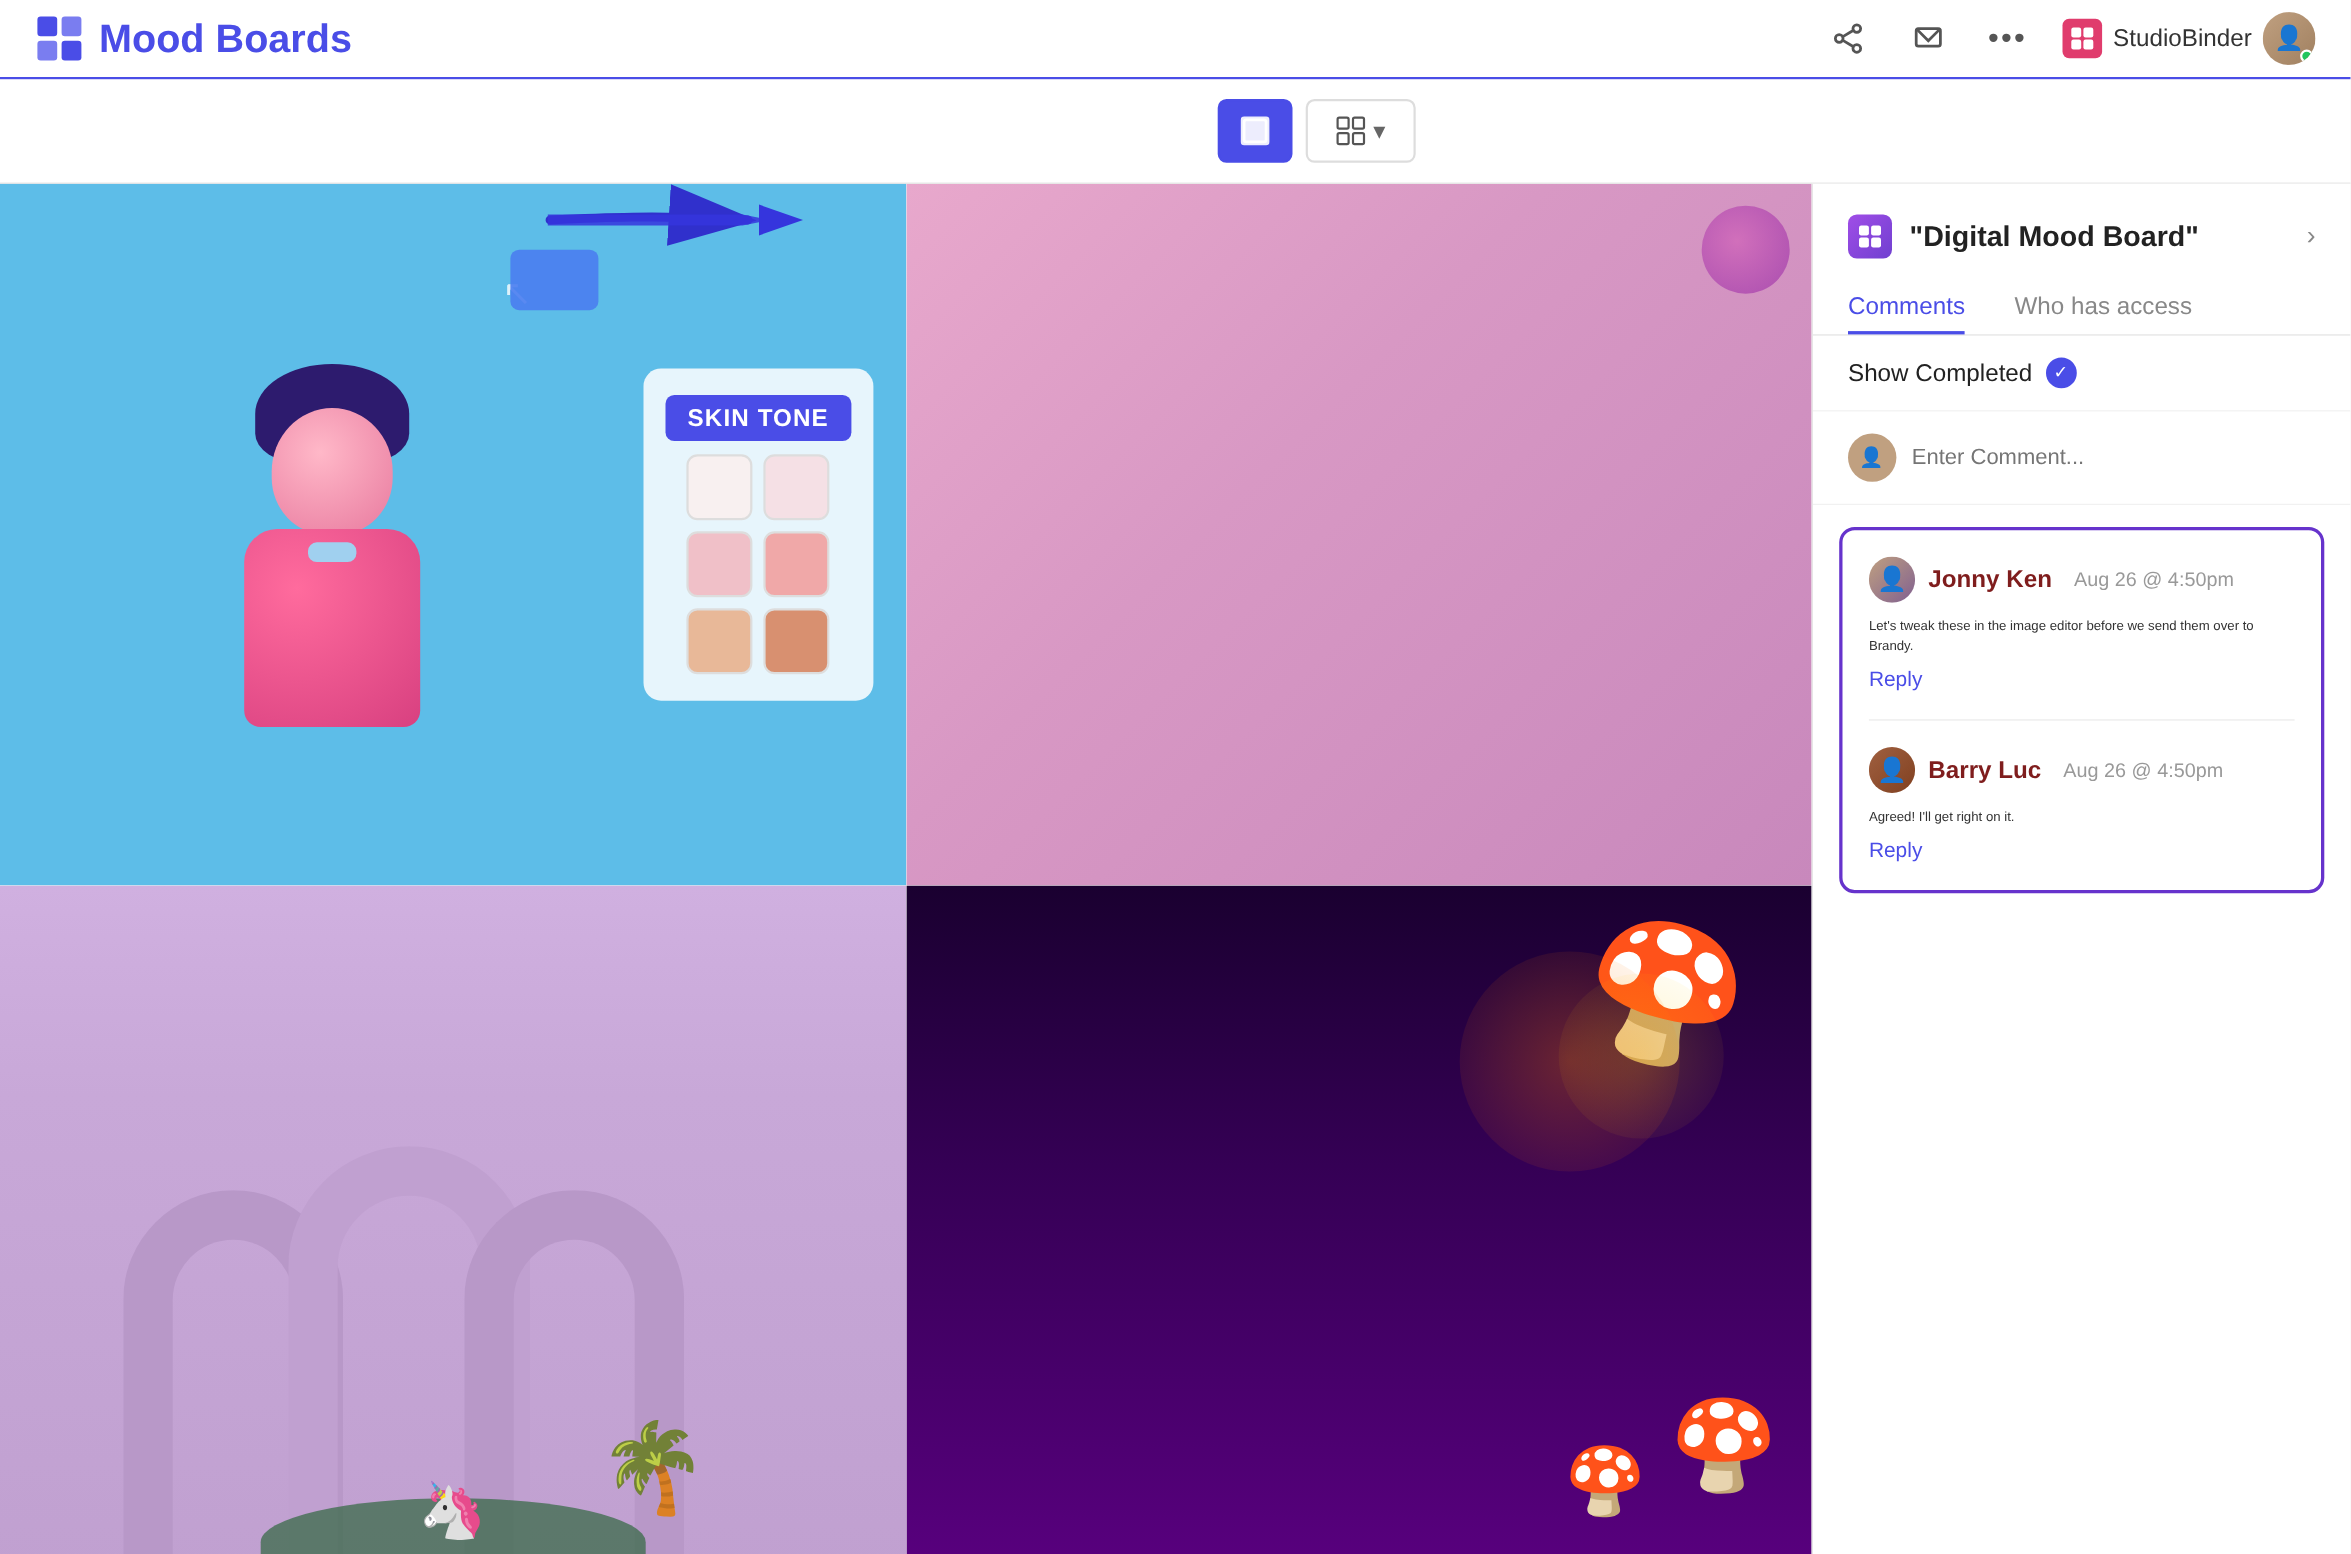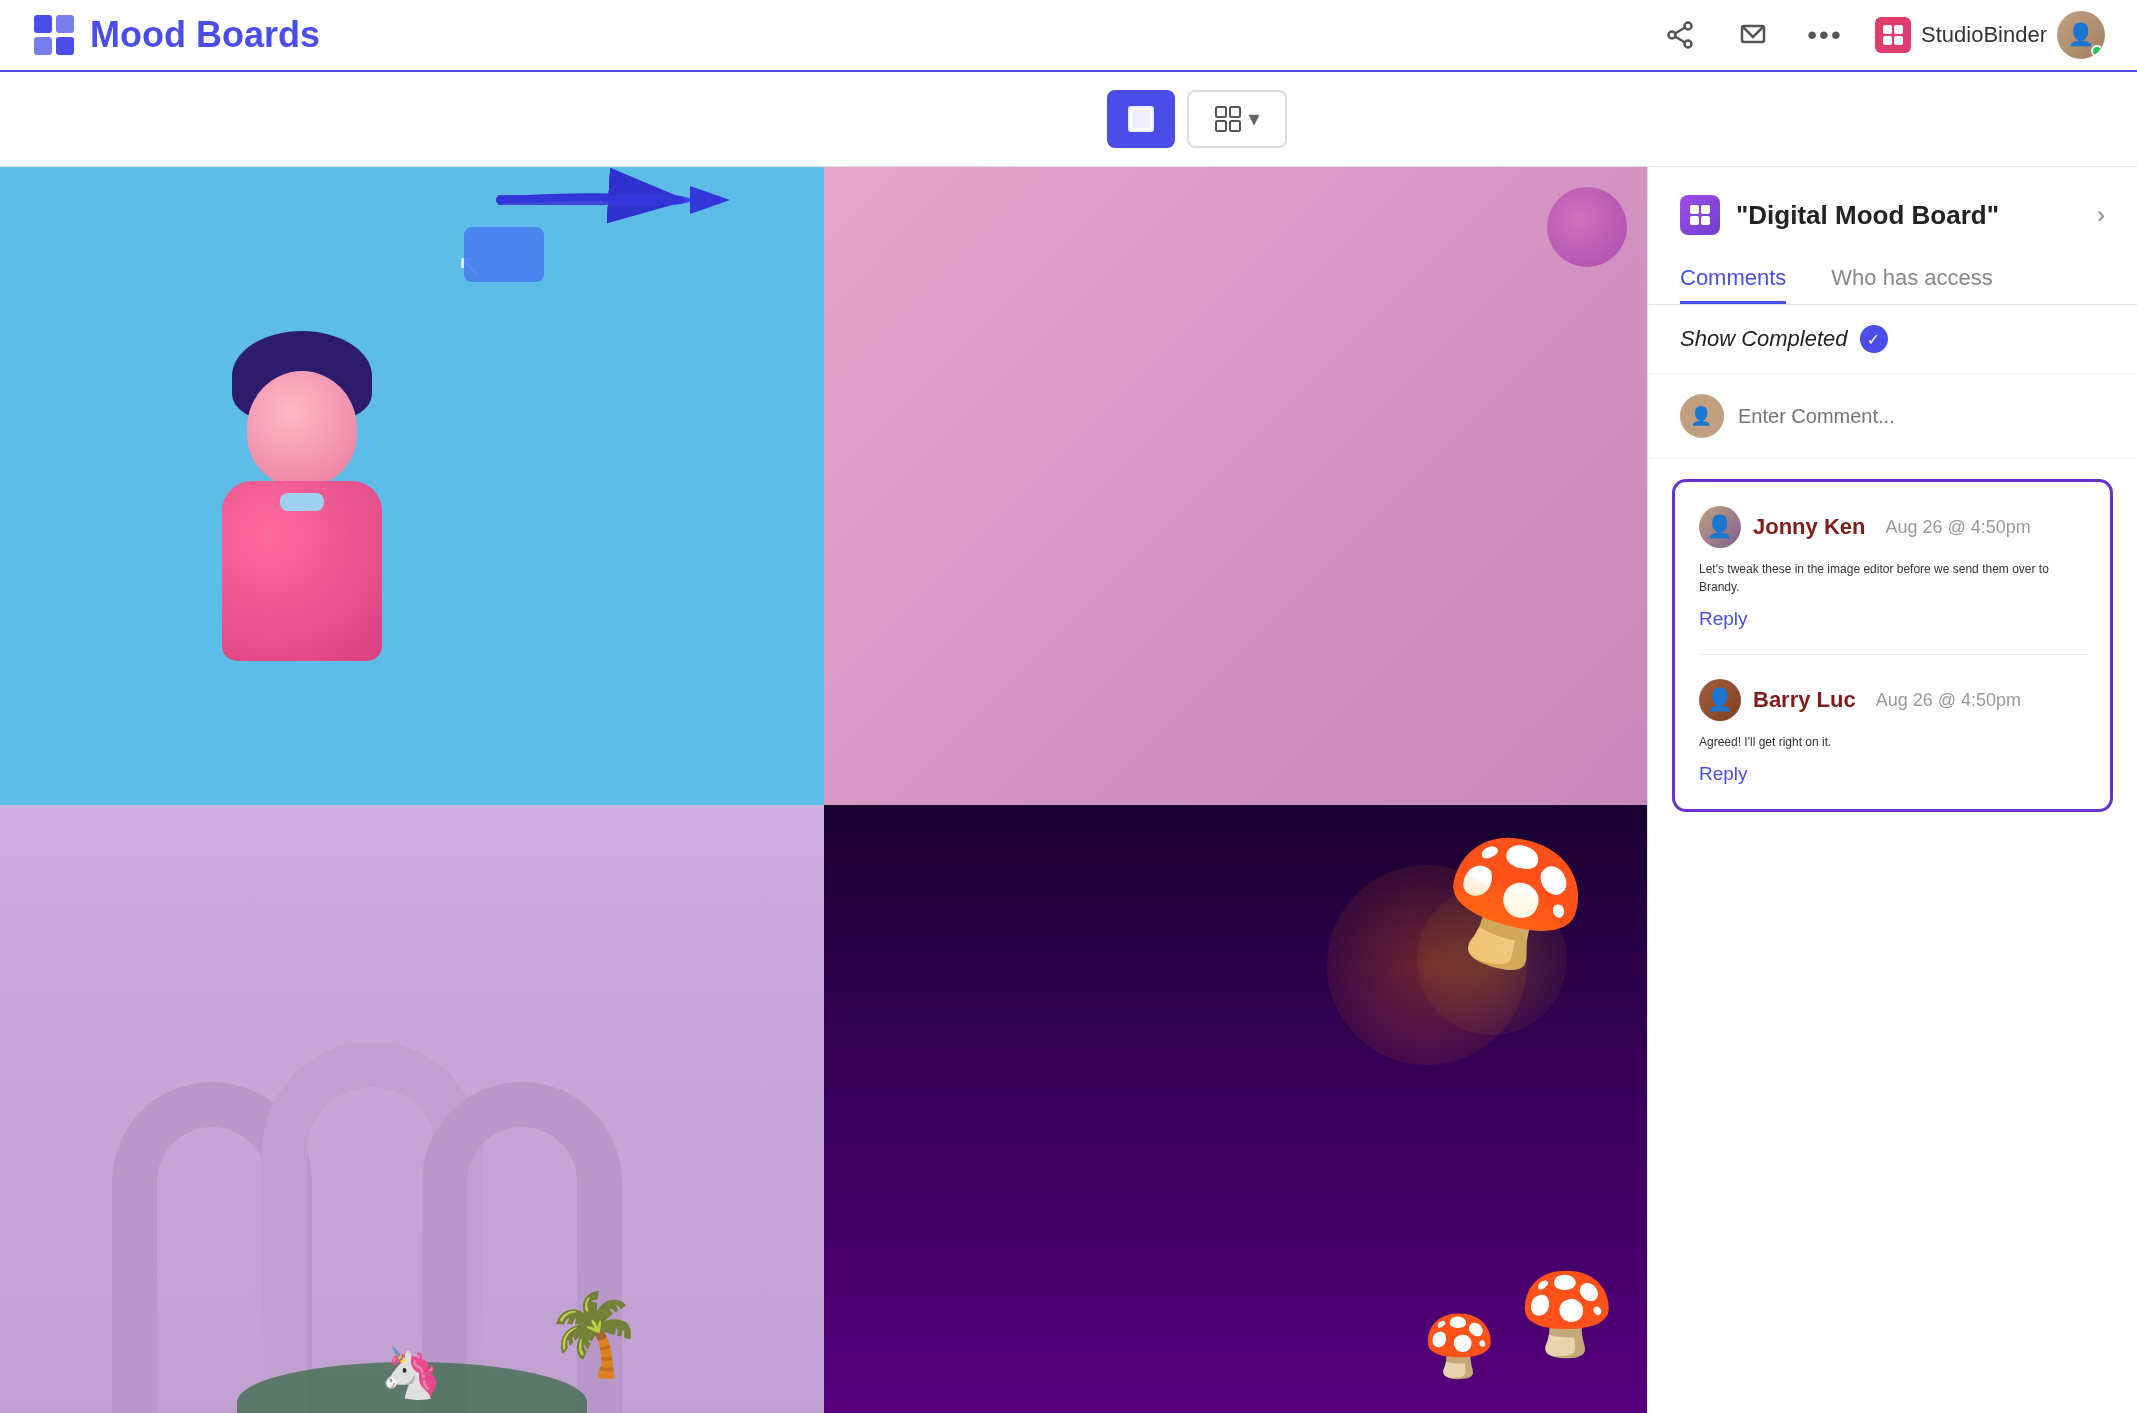--- a/index.html
+++ b/index.html
@@ -245,21 +245,20 @@
       display: flex;
       align-items: center;
       padding: 20px 32px;
       gap: 12px;
       border-bottom: 1px solid #f0f0f0;
     }
     .show-completed-label {
       font-size: 22px;
       font-weight: 500;
       color: #222;
-      font-style: italic;
     }
     .check-icon {
       width: 28px;
       height: 28px;
       background: #4a4de7;
       border-radius: 50%;
       display: flex;
       align-items: center;
       justify-content: center;
       color: white;
@@ -463,20 +462,31 @@
 
           <div style="width:140px; height:90px; background:#2d1b6e; border-radius:50% 50% 30% 30%; position:relative; top:20px; z-index:1;"></div>
 
           <div style="width:110px; height:115px; background:radial-gradient(circle at 40% 35%, #ffb8c8, #e8799e); border-radius:50% 50% 45% 45%; position:relative; z-index:2; margin-top:-30px;"></div>
 
           <div style="width:160px; height:180px; background:radial-gradient(circle at 30% 30%, #ff6b9d, #d84080); border-radius:30px 30px 15px 15px; position:relative; z-index:2; margin-top:-5px;">
             <div style="position:absolute; top:12px; left:50%; transform:translateX(-50%); width:44px; height:18px; background:#a0d0ef; border-radius:8px;"></div>
           </div>
         </div>
 
+        <div class="skin-tone-panel">
+          <div class="skin-tone-label">SKIN TONE</div>
+          <div class="skin-tone-grid">
+            <div class="skin-swatch" style="background:#f8f0f0;"></div>
+            <div class="skin-swatch" style="background:#f5e0e5;"></div>
+            <div class="skin-swatch" style="background:#f0c0c8;"></div>
+            <div class="skin-swatch" style="background:#f0a8a8;"></div>
+            <div class="skin-swatch" style="background:#e8b898;"></div>
+            <div class="skin-swatch" style="background:#d89070;"></div>
+          </div>
+        </div>
 
         <div style="position:absolute; top:80px; right: 340px; font-size:32px; color:white; opacity:0.8;">↖</div>
 
         <div style="position:absolute; top:60px; right:280px; width:80px; height:55px; background:#4a7df0; border-radius:8px; opacity:0.9;"></div>
       </div>
     </div>
 
     <div class="img-cell pink-area">
 
       <div style="width:100%; height:100%; background:linear-gradient(135deg, #e8a8cc 0%, #d898c4 40%, #c888bc 100%); display:flex; align-items:flex-start; justify-content:flex-end; padding:20px;">

